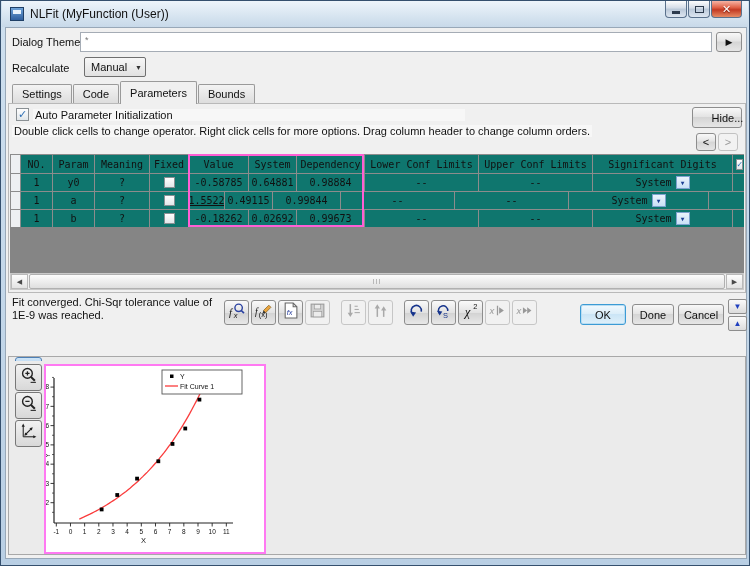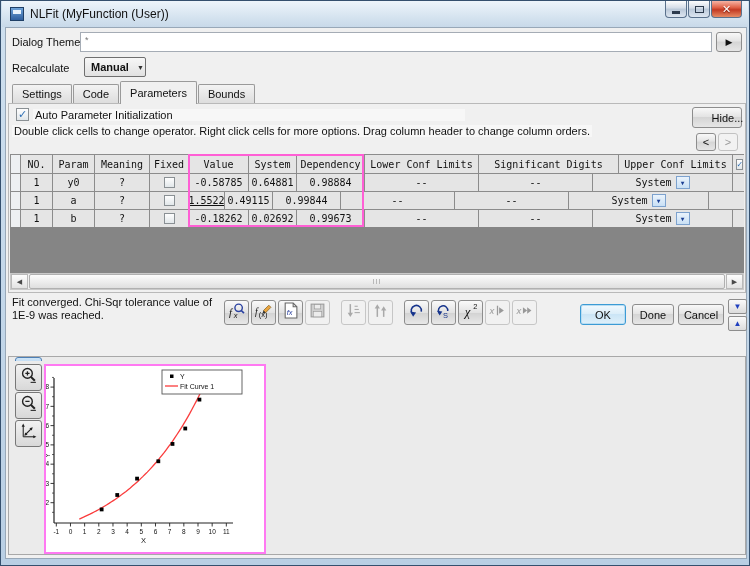--- a/index.html
+++ b/index.html
@@ -22,40 +22,40 @@
   .btn.default{border-color:#3c9bd5;background:linear-gradient(#f2f9fe,#dceef9 45%,#cbe5f6 50%,#dff0fa);box-shadow:0 0 0 1px #b9ddf2 inset;}
   .tab{display:inline-block;height:20px;line-height:19px;padding:0 9px;font-size:11px;color:#111;background:linear-gradient(#f3f3f3,#dcdcdc);border:1px solid #9a9a9a;border-bottom:none;border-radius:2px 2px 0 0;margin-right:1px;vertical-align:bottom;}
   .tab.active{background:#f0f0f0;height:23px;line-height:22px;position:relative;z-index:3;box-shadow:0 1px 0 #f0f0f0;}
   .tabrow{position:absolute;white-space:nowrap;}
   .panelbox{position:absolute;border:1px solid #b9b9b9;background:#f0f0f0;}
   .cb{width:13px;height:13px;border:1px solid #8a9094;background:linear-gradient(#fefefe,#e2e7ea);display:inline-flex;align-items:center;justify-content:center;font-size:11px;color:#2f6fb4;line-height:11px;}
   .cb.small{width:11px;height:11px;font-size:9px;}
   .hintband{position:absolute;font-size:11px;color:#111;background:#f7f7f7;padding:0 2px;}
   .tblwrap{position:absolute;overflow:hidden;background:#fff;border-top:1px solid #8c8c8c;border-left:1px solid #8c8c8c;font-family:"DejaVu Sans Mono",monospace;font-size:10px;color:#111;}
   .trow{display:flex;}
-  .tcell{flex:none;border-right:1px solid #8c8c8c;border-bottom:1px solid #8c8c8c;display:flex;align-items:center;justify-content:center;overflow:hidden;white-space:nowrap;background:#e5e5e5;}
+  .tcell{flex:none;border-right:1px solid #8c8c8c;border-bottom:1px solid #8c8c8c;display:flex;align-items:center;justify-content:center;overflow:hidden;white-space:nowrap;background:#0f766e;}
   .tcell.stub{background:#eef0f2;}
   .thead .tcell{height:19px;}
   .tdata .tcell{height:18px;}
   .dd{width:14px;height:13px;border:1px solid #7da2ce;background:linear-gradient(#eaf3fc,#c9e0f5);display:flex;align-items:center;justify-content:center;font-size:6px;color:#1c3f94;margin-left:4px;}
   .pink{position:absolute;border:2px solid #ff5fd5;pointer-events:none;z-index:5;}
   .grayfill{position:absolute;background:#858585;}
   .hscroll{position:absolute;height:17px;background:#efefef;border:1px solid #c9c9c9;display:flex;align-items:stretch;}
   .sarrow{width:17px;flex:none;background:linear-gradient(#fdfdfd,#e3e3e3);border:1px solid #b9b9b9;display:flex;align-items:center;justify-content:center;font-size:7px;color:#4a4a4a;}
   .sthumb{flex:1;margin:0 1px;background:linear-gradient(#fcfcfc,#dfdfdf);border:1px solid #b0b0b0;border-radius:2px;position:relative;}
   .sthumb:after{content:"";position:absolute;left:50%;top:4px;bottom:4px;width:7px;margin-left:-4px;background:repeating-linear-gradient(90deg,#b9b9b9 0 1px,transparent 1px 3px);}
   .tbtn{width:25px;height:25px;flex:none;background:linear-gradient(#fafafa,#e2e2e2 50%,#d2d2d2 52%,#e8e8e8);border:1px solid #8d8d8d;border-radius:3px;display:flex;align-items:center;justify-content:center;margin-right:2px;}
   .tbtn.dis{border-color:#c6c6c6;background:#f1f1f1;}
   .tbtn svg{width:17px;height:17px;}
   .tgap{width:9px;flex:none;}
   .spin{position:absolute;width:19px;height:15px;font-size:8px;color:#1f3fbf;background:linear-gradient(#fafafa,#dcdcdc);border:1px solid #8d8d8d;border-radius:2px;display:flex;align-items:center;justify-content:center;}
   .vbtn{position:absolute;width:27px;height:27px;background:linear-gradient(#f2f2f2,#d8d8d8);border:1px solid #777;border-radius:3px;display:flex;align-items:center;justify-content:center;}
   .vbtn svg{width:19px;height:19px;}
   .chartbox{position:absolute;background:#fff;border:2px solid #ff79f2;}
-  .ddbtn{position:absolute;display:flex;align-items:center;font-size:11px;color:#111;background:linear-gradient(#f7f7f7,#e1e1e1);border:1px solid #6f6f6f;border-radius:2px;padding:0 6px;justify-content:space-between;font-weight:bold;}
+  .ddbtn{position:absolute;display:flex;align-items:center;font-size:11px;color:#111;background:linear-gradient(#f7f7f7,#e1e1e1);border:1px solid #6f6f6f;border-radius:2px;padding:0 6px;justify-content:space-between;}
   .caret{font-size:7px;color:#333;margin-left:8px;}
 </style>
 </head>
 <body>
 
 <div class="win">
   <div class="titlebar">
     <span class="ticon"></span>
     <span class="ttext">NLFit (MyFunction (User))</span>
     <div class="wbtns">
@@ -102,22 +102,22 @@
         <div class="trow thead">
           <div class="tcell stub" style="width: 10px;"></div>
           <div class="tcell" style="width: 32px;">NO.</div>
           <div class="tcell" style="width: 42px;">Param</div>
           <div class="tcell" style="width: 55px;">Meaning</div>
           <div class="tcell" style="width: 39px;">Fixed</div>
           <div class="tcell" style="width: 60px;">Value</div>
           <div class="tcell" style="width: 48px;">System</div>
           <div class="tcell" style="width: 68px;">Dependency</div>
           <div class="tcell" style="width: 114px;">Lower Conf Limits</div>
+          <div class="tcell" style="width: 114px;">Upper Conf Limits</div>
           <div class="tcell" style="width: 140px;">Significant Digits</div>
-          <div class="tcell" style="width: 114px;">Upper Conf Limits</div>
           <div class="tcell" style="width: 40px; justify-content: flex-start; padding-left: 3px;">
             <span class="cb small">✓</span>
             <span> Initi</span>
           </div>
         </div>
         <div class="trow tdata">
           <div class="tcell stub" style="width: 10px;"></div>
           <div class="tcell" style="width: 32px;">1</div>
           <div class="tcell" style="width: 42px;">y0</div>
           <div class="tcell" style="width: 55px;">?</div>

